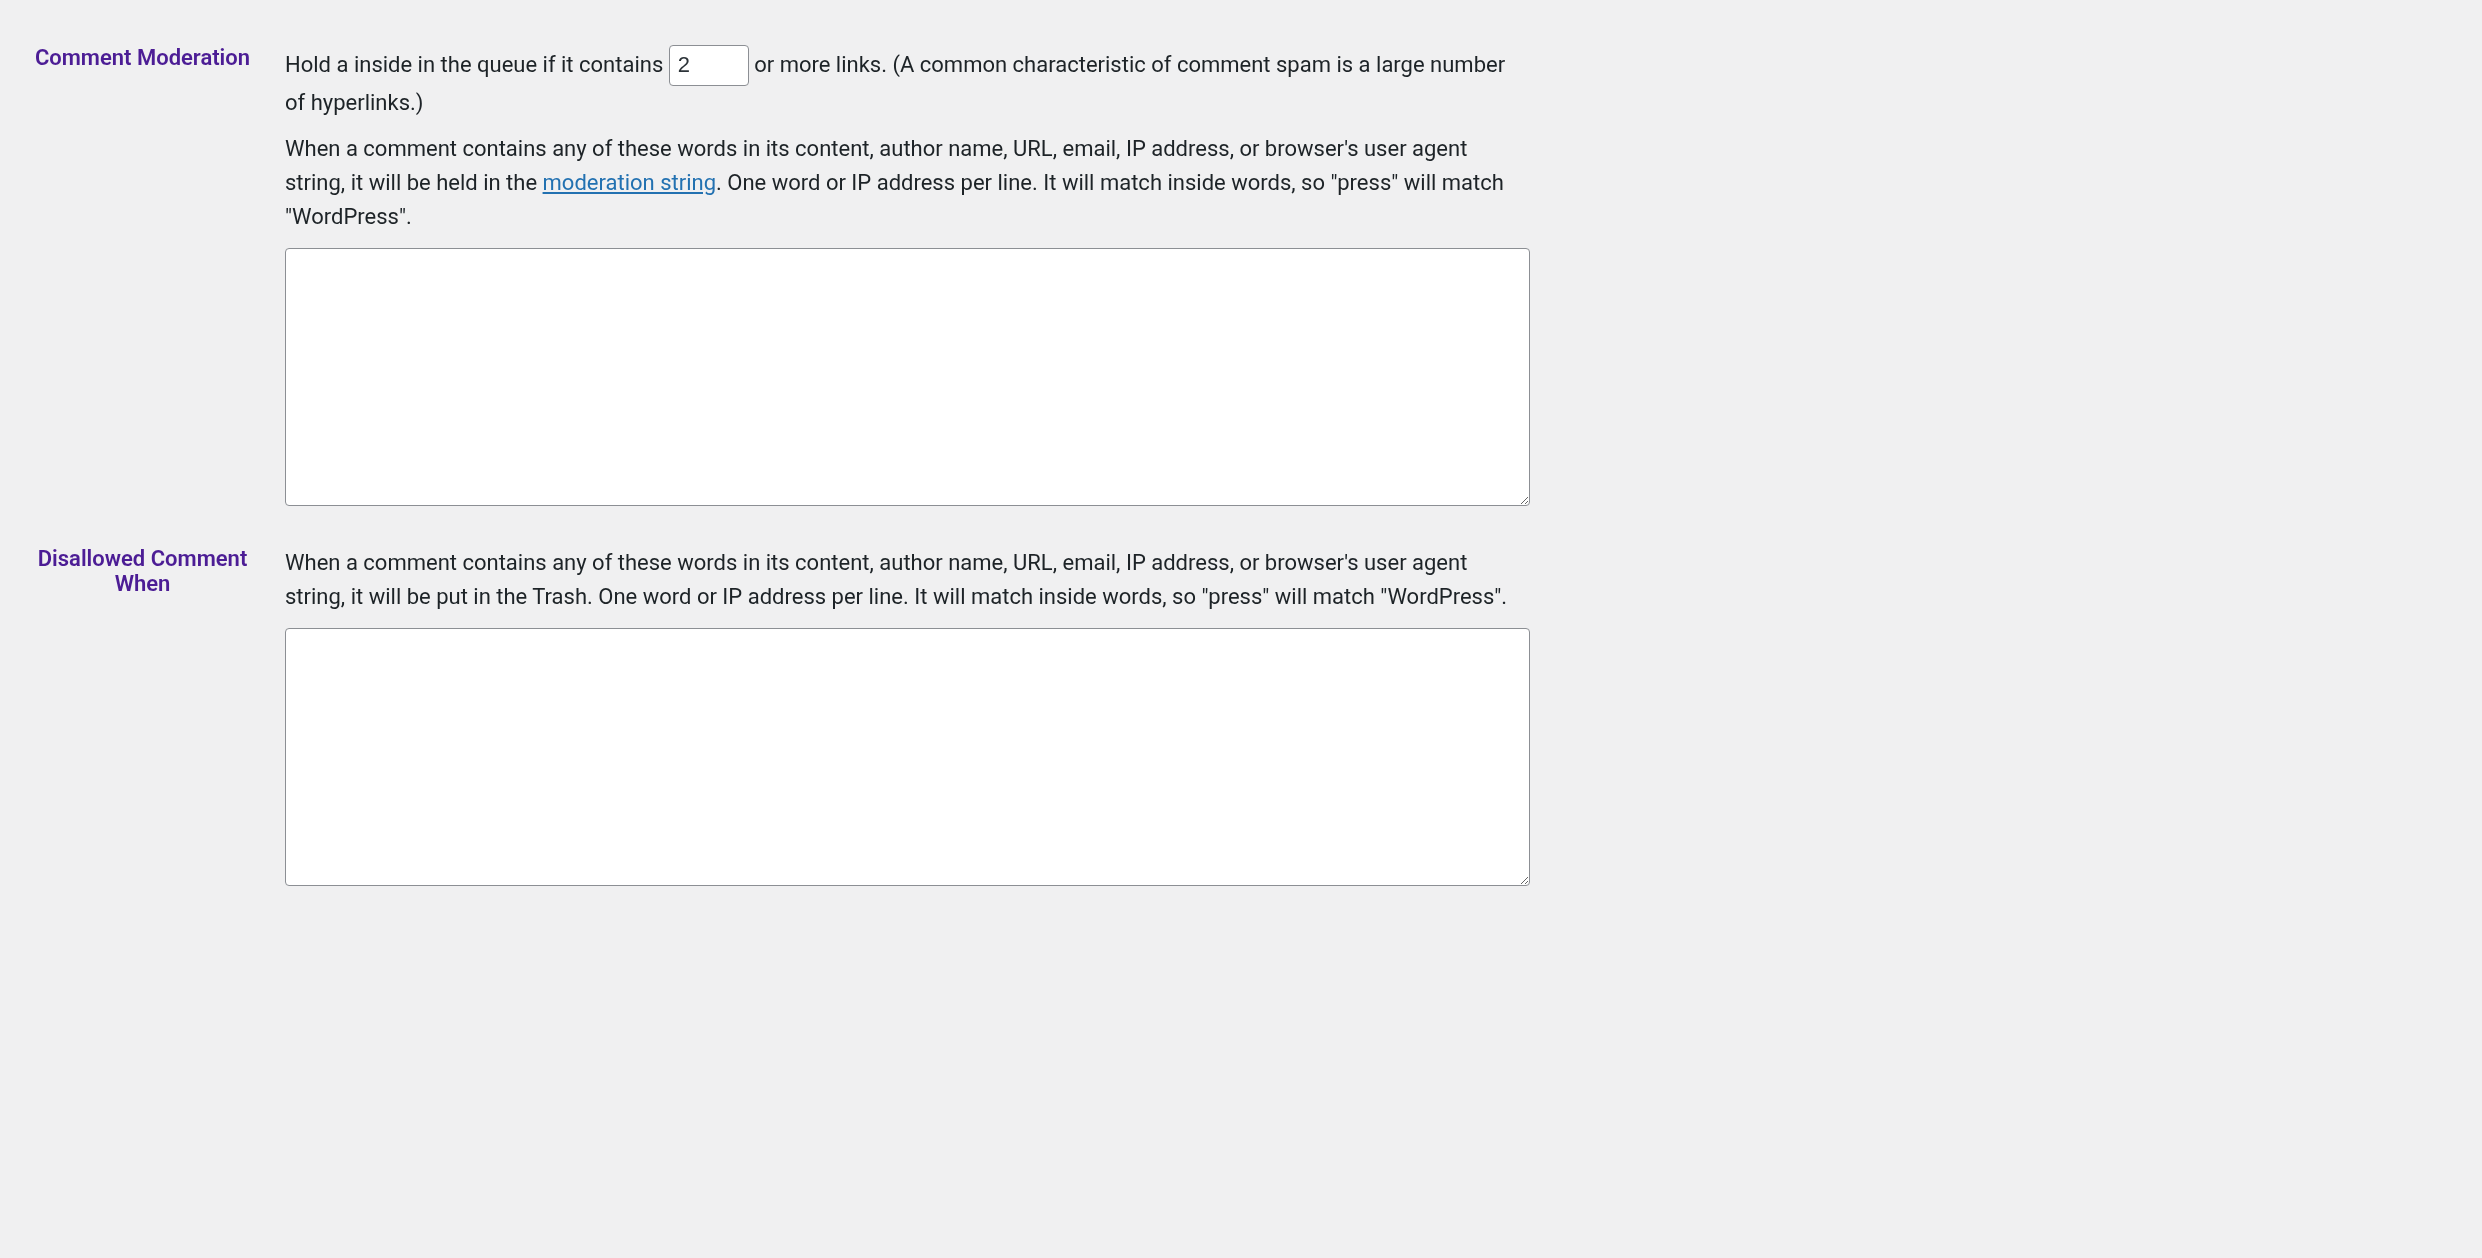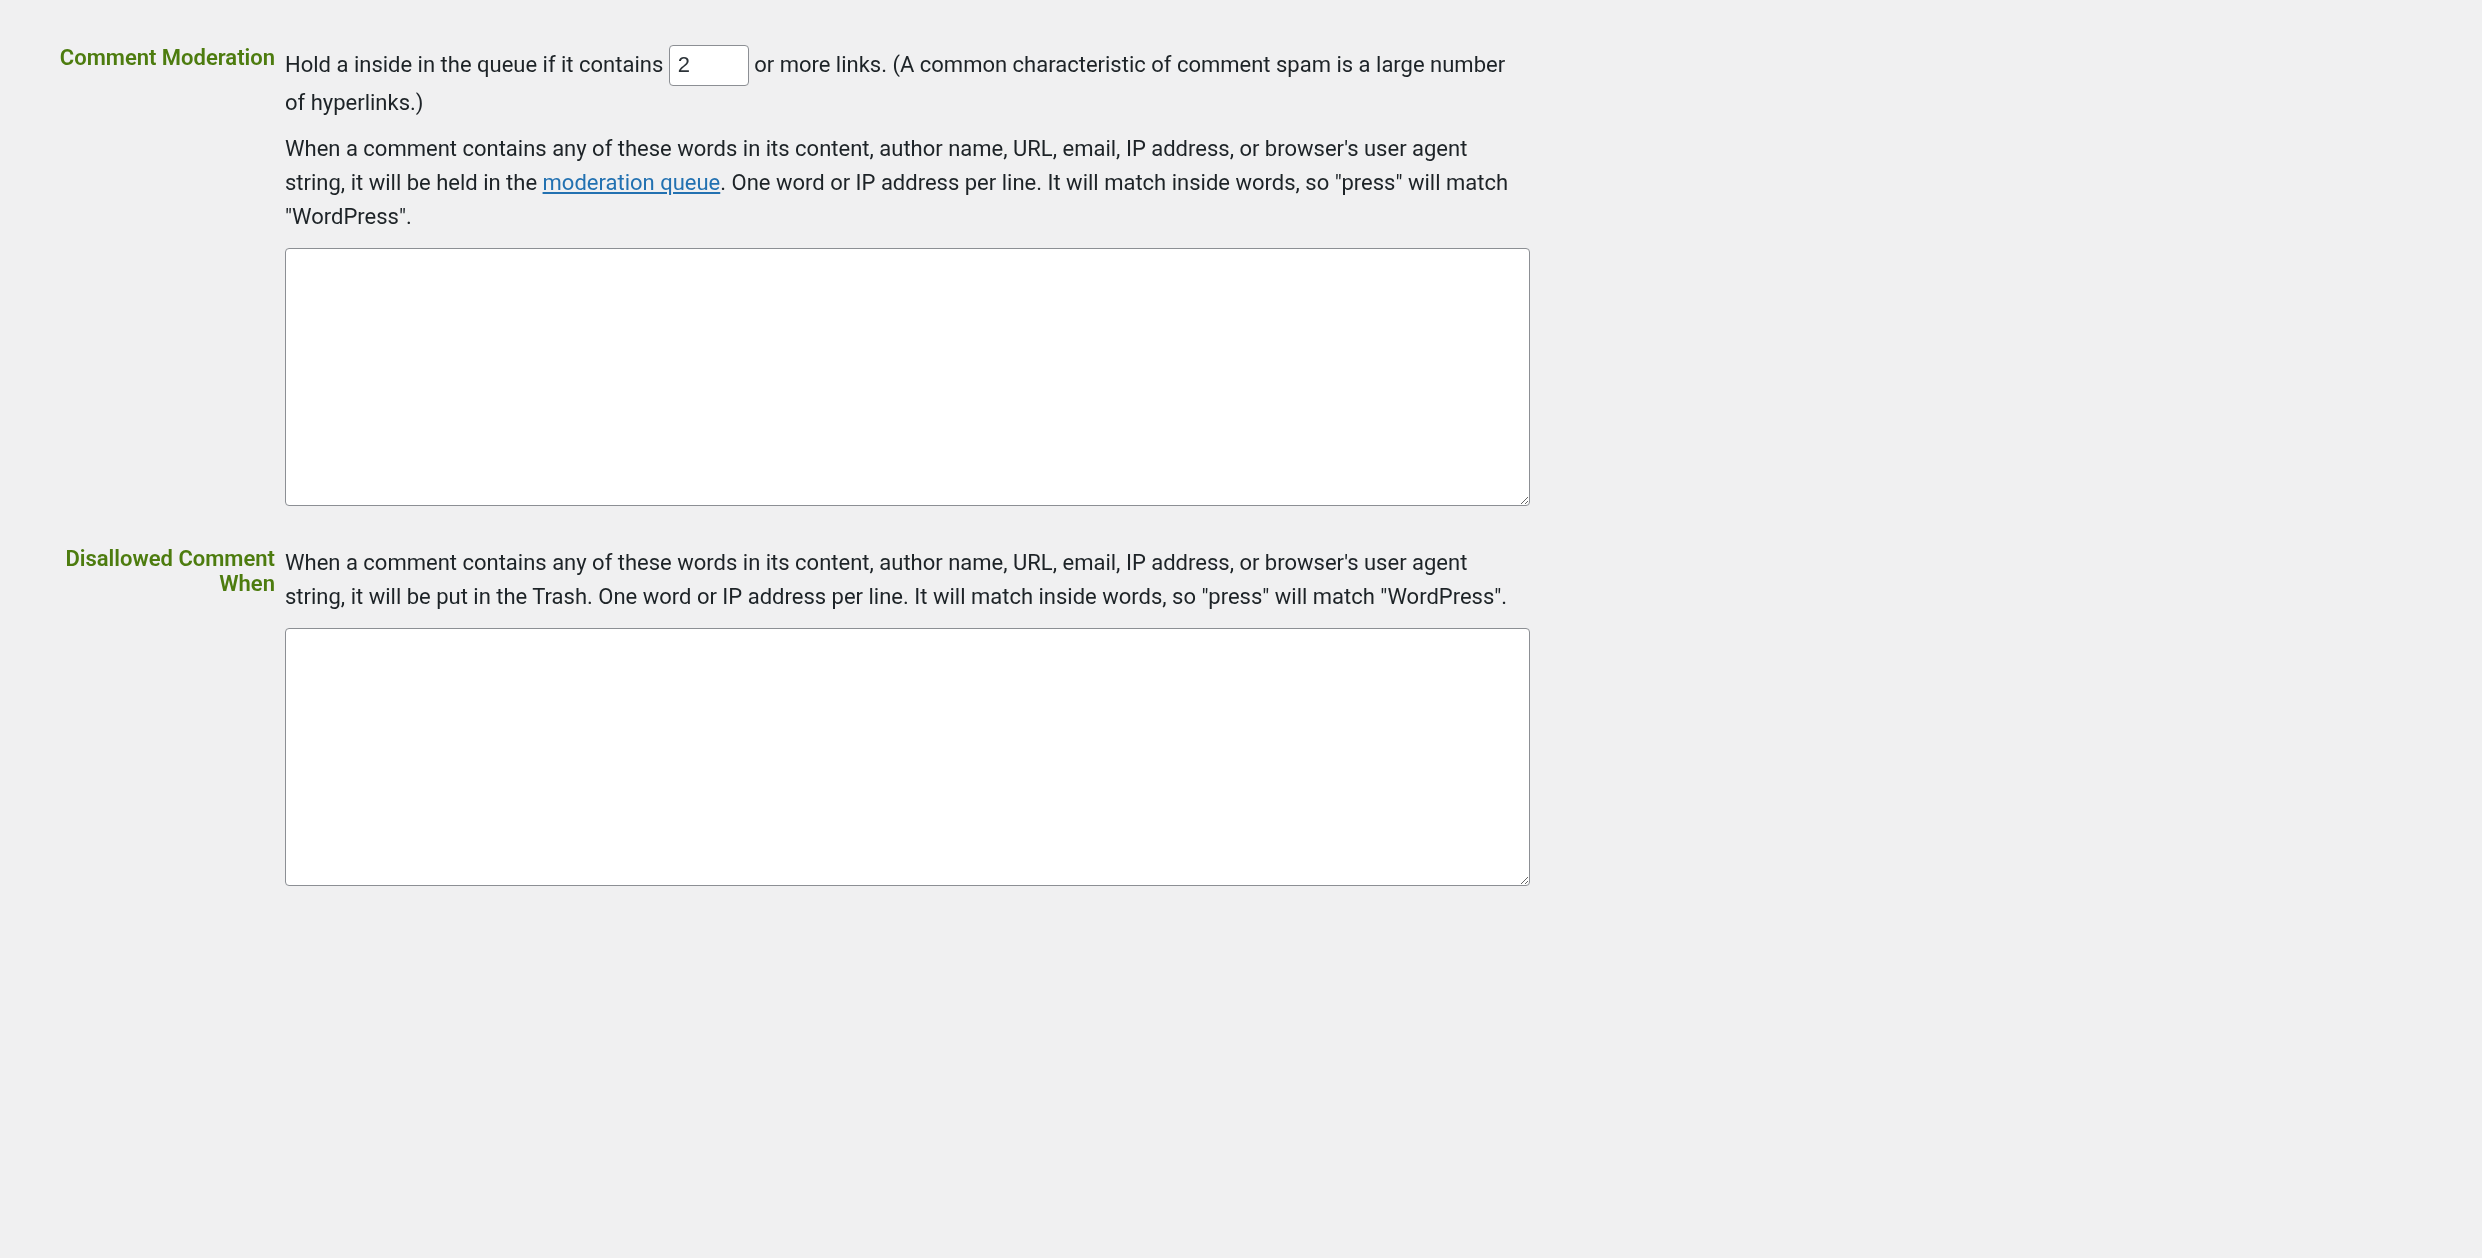--- a/index.html
+++ b/index.html
@@ -12,26 +12,26 @@
     font-family: -apple-system, BlinkMacSystemFont, "Segoe UI", Roboto, Oxygen-Sans, Ubuntu, Cantarell, "Helvetica Neue", sans-serif;
     font-size: 22px;
     color: #1d2327;
     padding: 35px 10px 10px 10px;
   }
   .form-table {
     width: 100%;
     border-collapse: collapse;
   }
   .form-table th {
-    text-align: right;
+    text-align: center;
     vertical-align: top;
     font-weight: 600;
     padding: 10px 10px 20px 0;
     width: 275px;
-    color: #4d7c0f;
+    color: #4c1d95;
   }
   .form-table td {
     vertical-align: top;
     padding: 10px 10px 30px 0;
     line-height: 1.55;
   }
   .form-table td p {
     margin-bottom: 12px;
   }
   input[type="number"] {
@@ -75,21 +75,21 @@
   <tbody>
     <tr>
       <th>Comment Moderation</th>
       <td>
         <p class="desc-block">
           <span>Hold a inside in the queue if it contains </span>
           <input type="number" value="2" style="">
           <span> or more links. (A common characteristic of comment spam is a large number of hyperlinks.)</span>
         </p>
         <p class="desc-block">
-          <span>When a comment contains any of these words in its content, author name, URL, email, IP address, or browser's user agent string, it will be held in the </span><a href="#">moderation queue</a><span>. One word or IP address per line. It will match inside words, so "press" will match "WordPress".</span>
+          <span>When a comment contains any of these words in its content, author name, URL, email, IP address, or browser's user agent string, it will be held in the </span><a href="#">moderation string</a><span>. One word or IP address per line. It will match inside words, so "press" will match "WordPress".</span>
         </p>
         <textarea style=""></textarea>
       </td>
     </tr>
     <tr>
       <th>Disallowed Comment When</th>
       <td>
         <p class="desc-block">When a comment contains any of these words in its content, author name, URL, email, IP address, or browser's user agent string, it will be put in the Trash. One word or IP address per line. It will match inside words, so "press" will match "WordPress".</p>
         <textarea style=""></textarea>
       </td>

